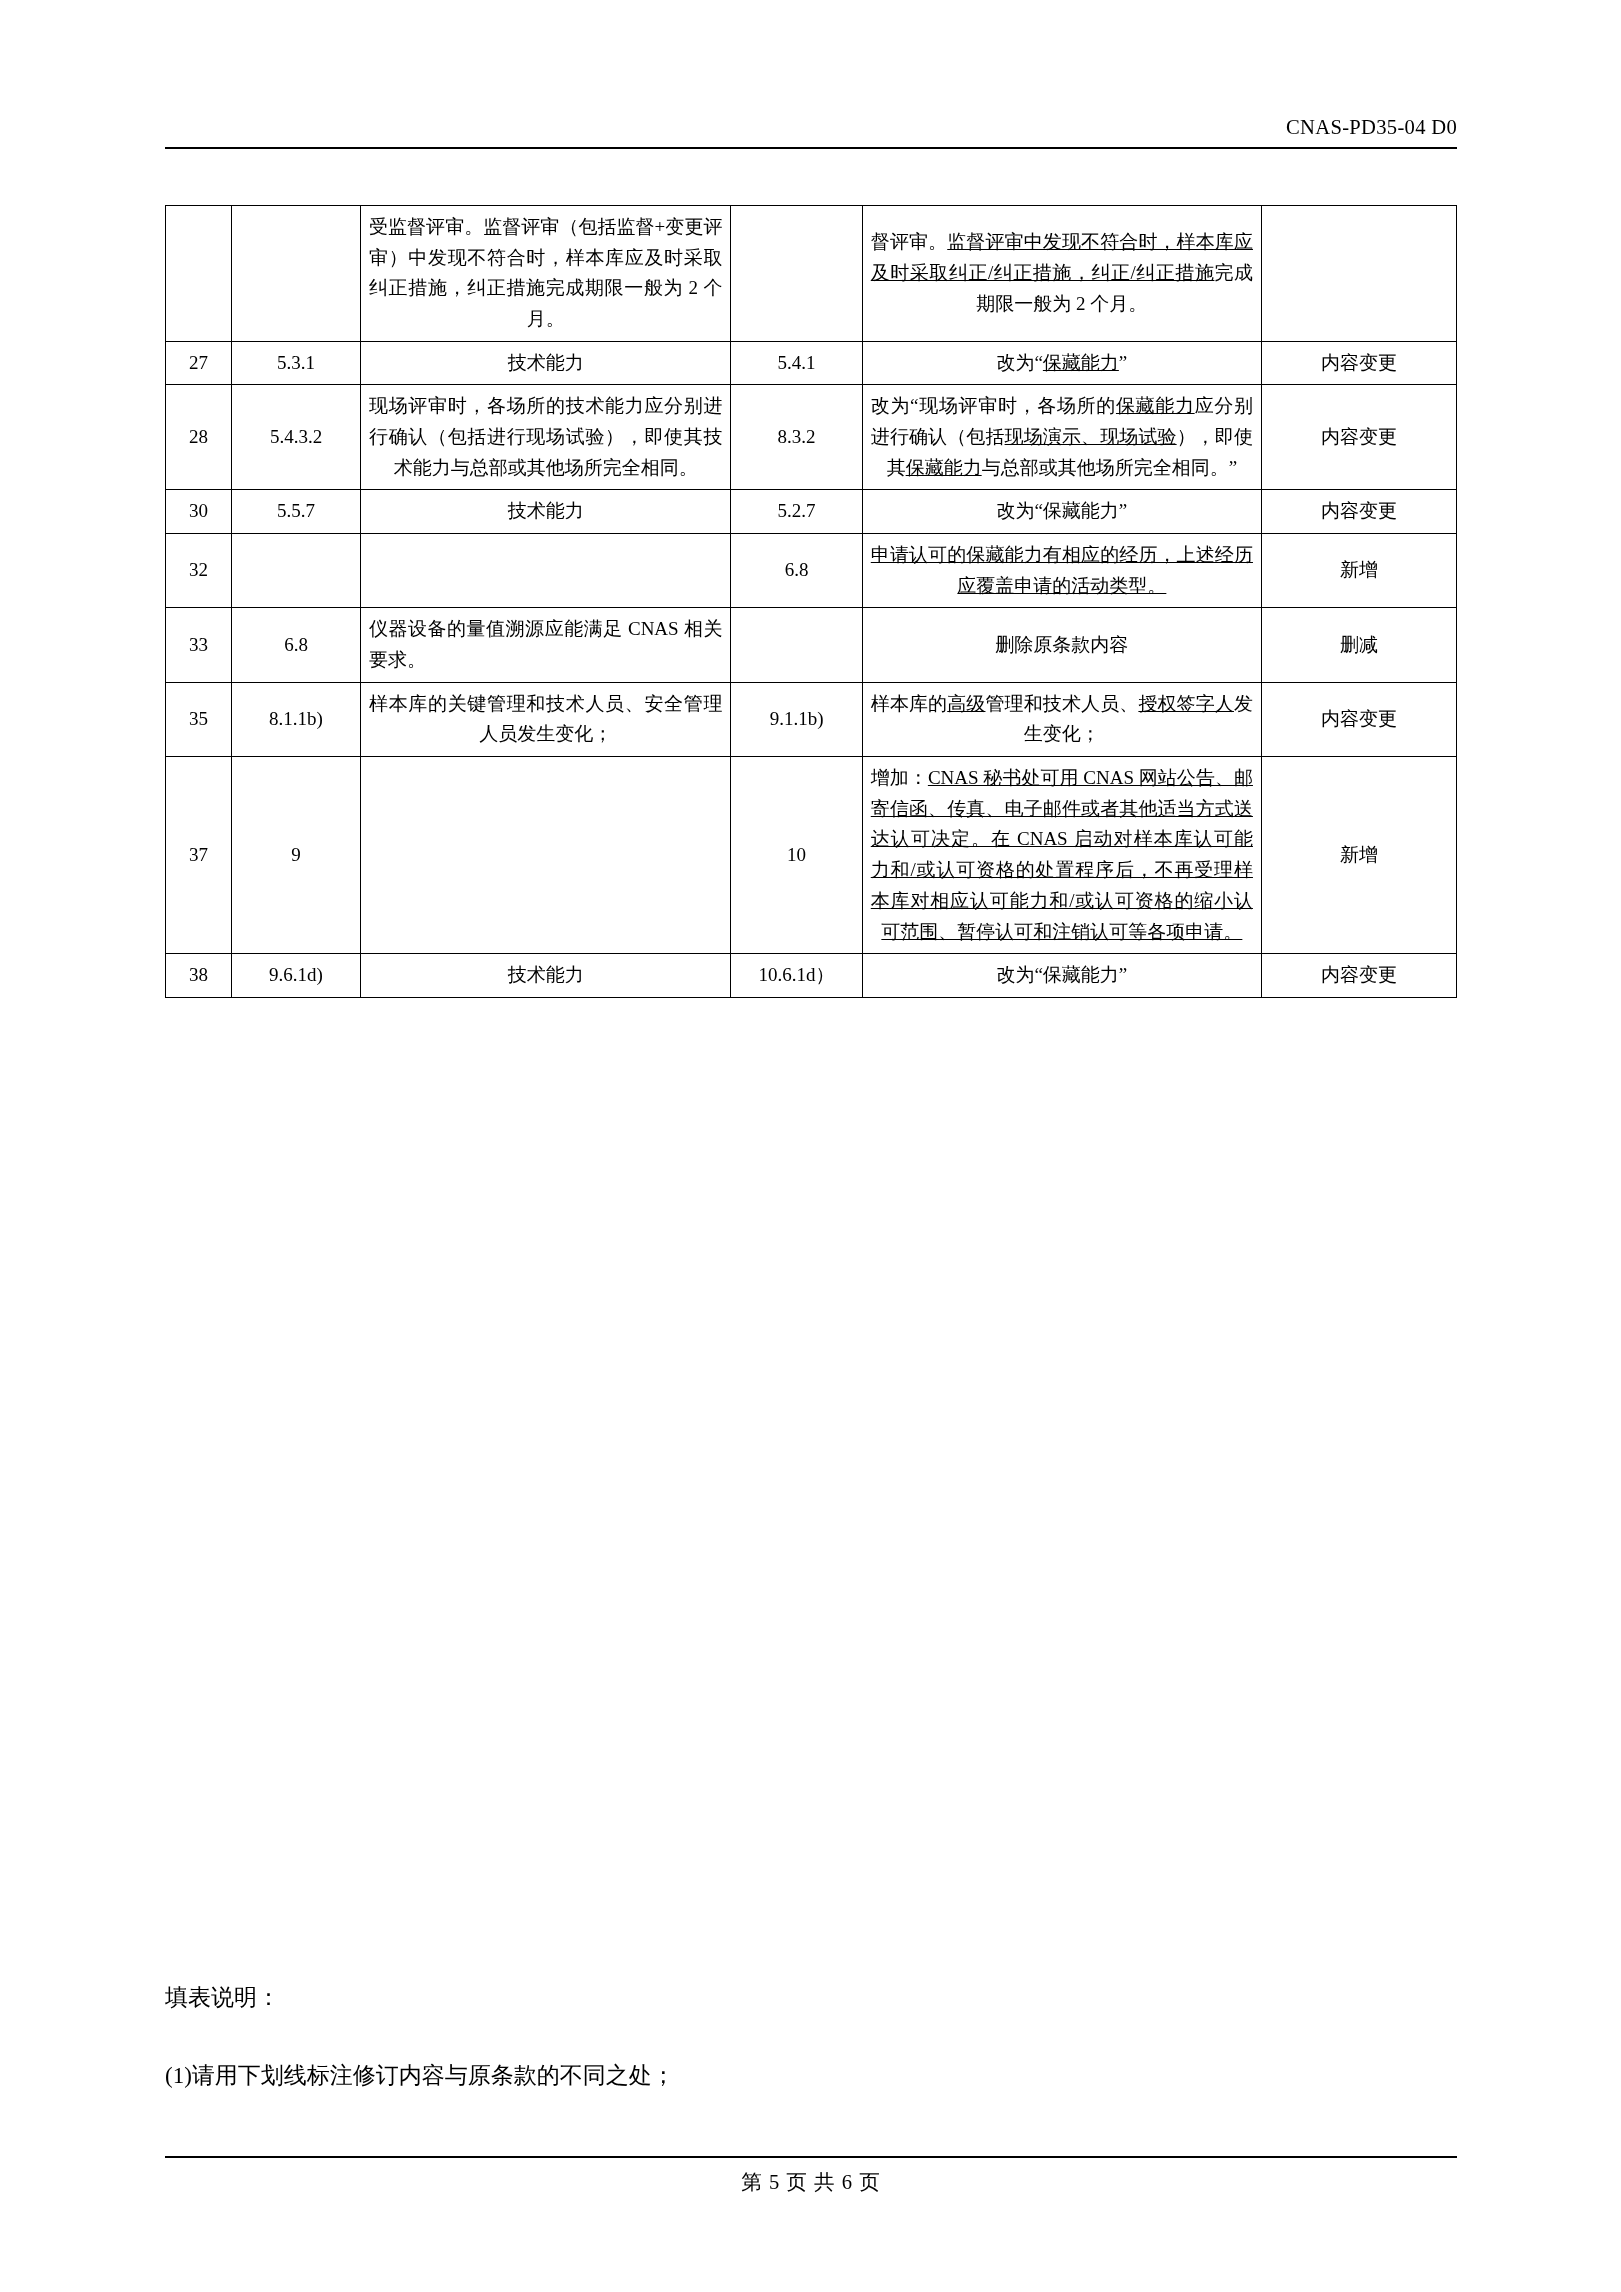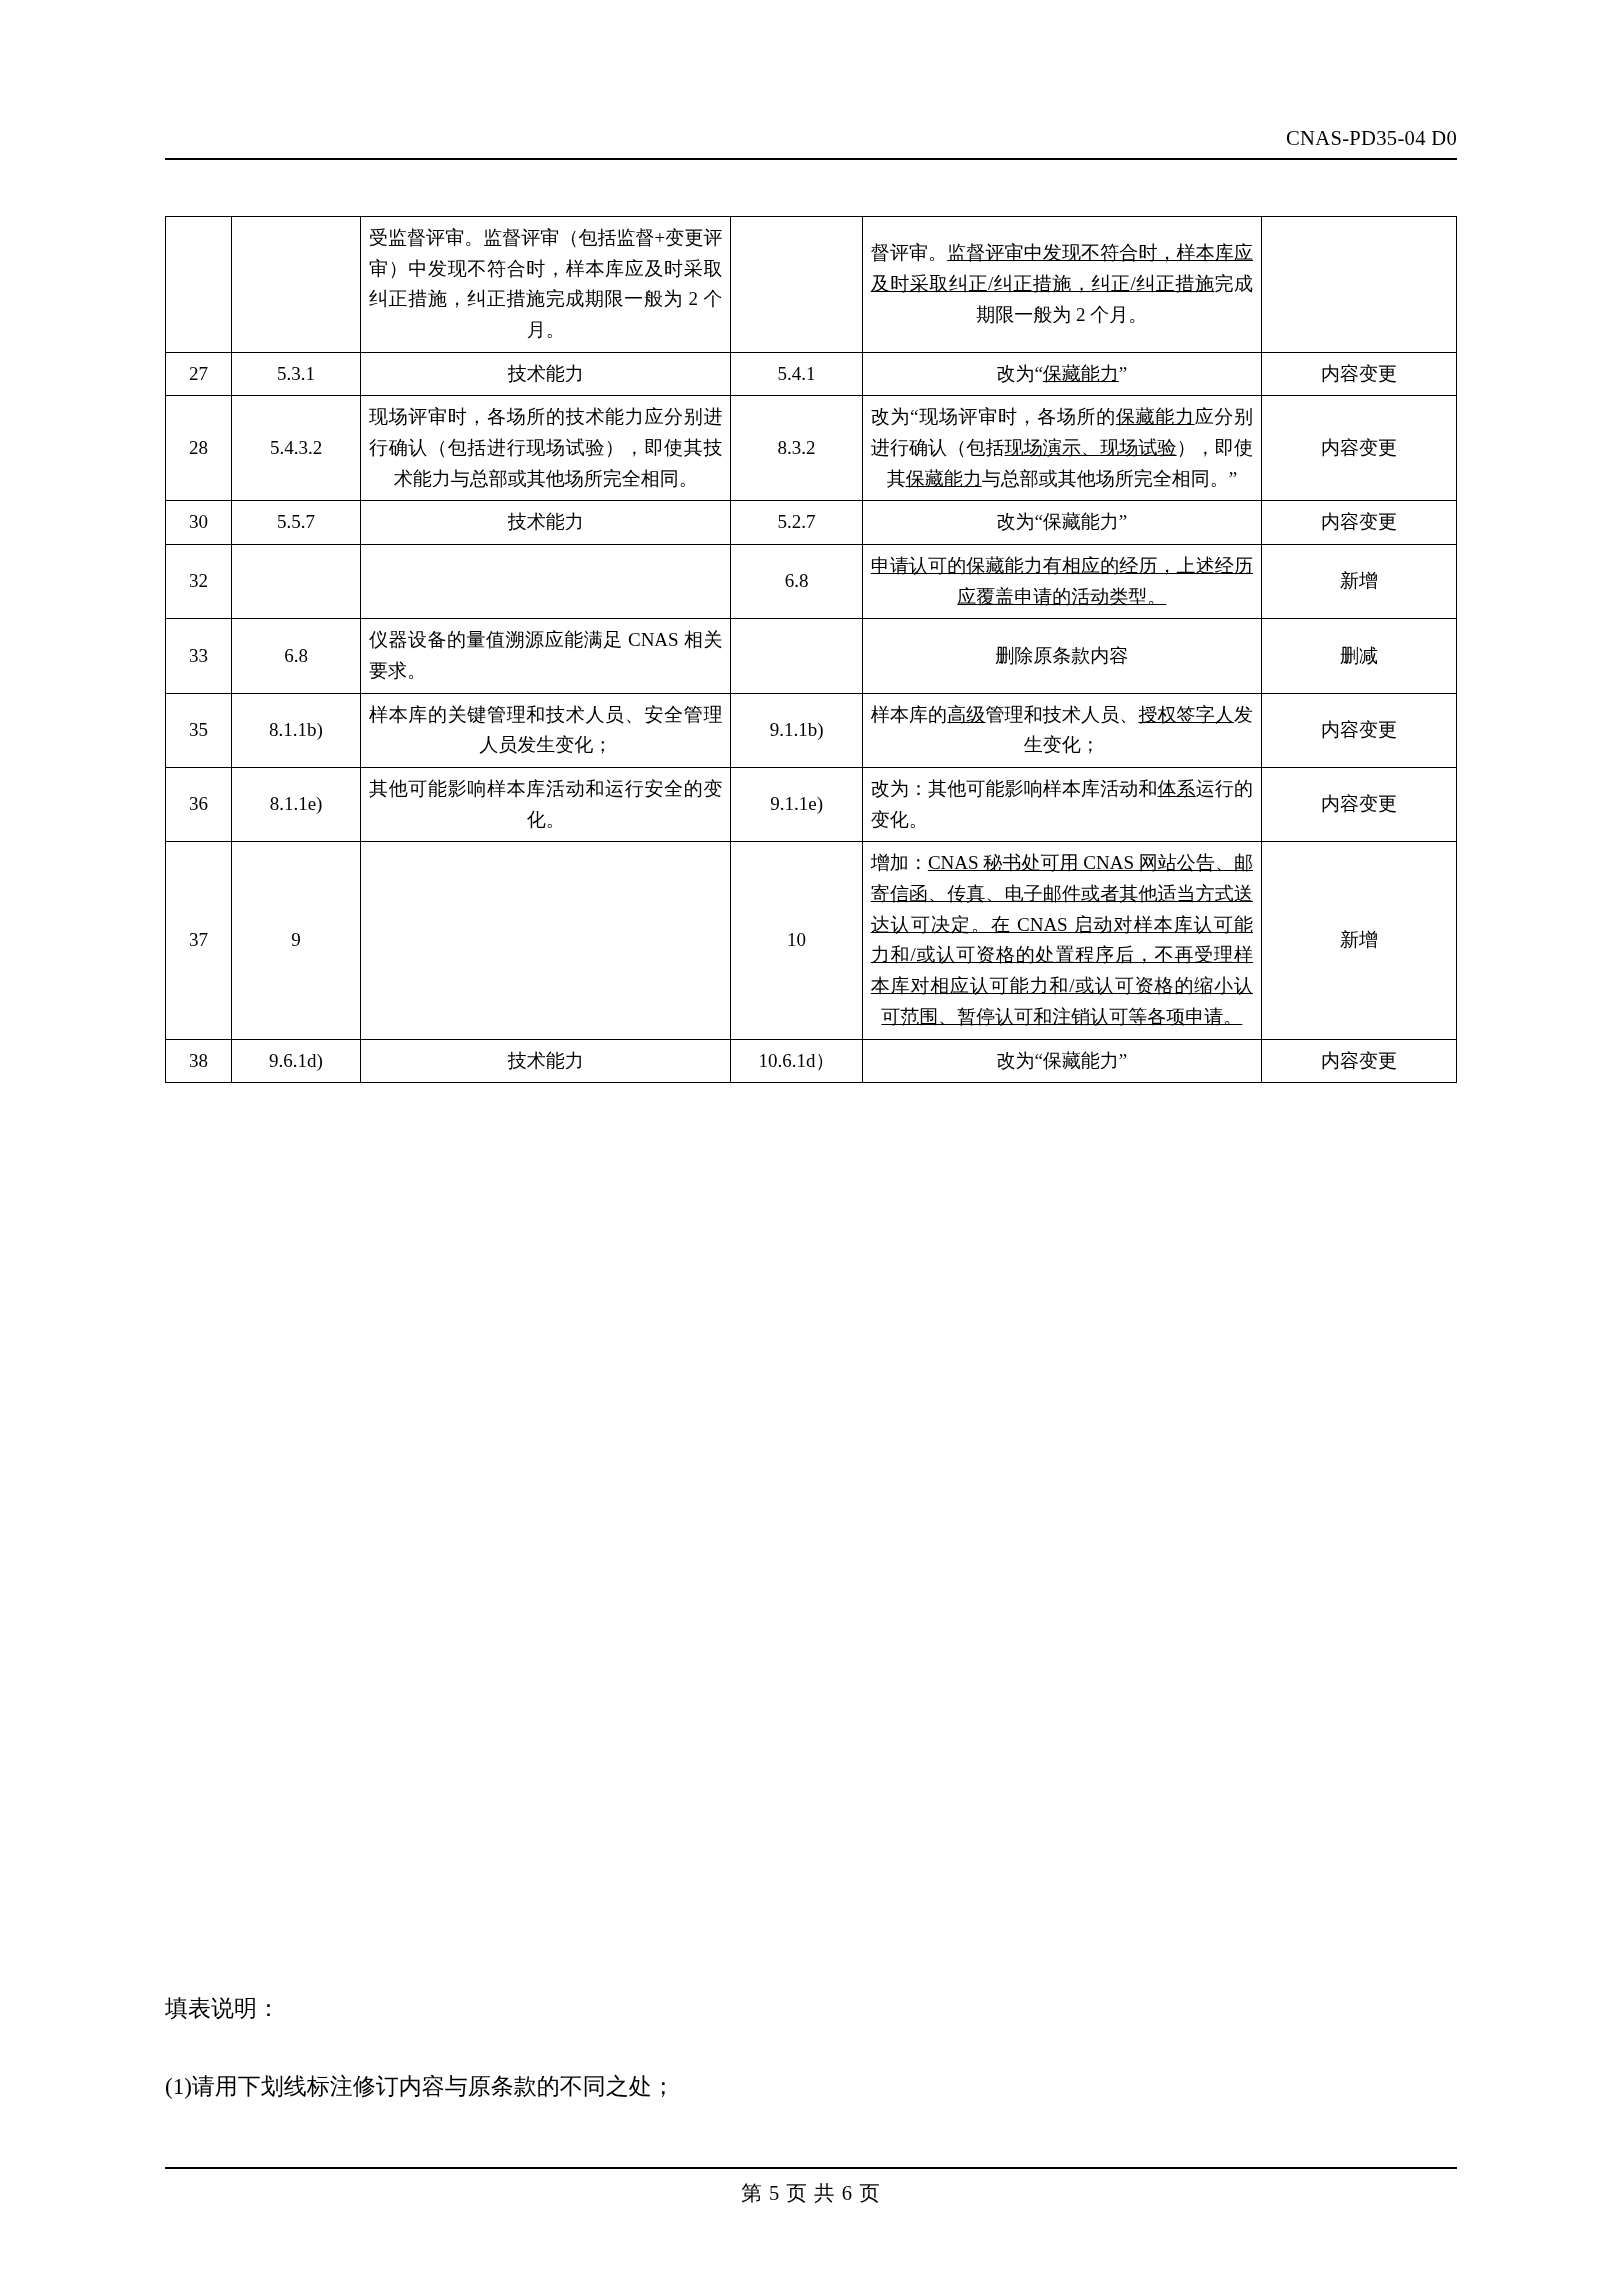--- a/index.html
+++ b/index.html
@@ -9,21 +9,21 @@
   }
   body {
     width: 1621px;
     height: 2293px;
     font-family: "Liberation Serif", "DejaVu Serif", serif;
     color: #000000;
     position: relative;
   }
   .page {
     position: absolute;
-    left: 0; top: 11px;
+    left: 0; top: 0;
     width: 1621px;
     height: 1720px;
     box-sizing: border-box;
     border-radius: 20px;
   }
   .header {
     position: absolute;
     left: 165px;
     top: 116px;
     width: 1292px;
@@ -182,28 +182,20 @@
 
         <tr>
           <td class="center">35</td>
           <td class="center">8.1.1b)</td>
           <td class="just">样本库的关键管理和技术人员、安全管理人员发生变化；</td>
           <td class="center">9.1.1b)</td>
           <td class="just"><span>样本库的</span><span class="u">高级</span><span>管理和技术人员、</span><span class="u">授权签字人</span><span>发生变化；</span></td>
           <td class="center">内容变更</td>
         </tr>
 
-        <tr>
-          <td class="center">36</td>
-          <td class="center">8.1.1e)</td>
-          <td class="just">其他可能影响样本库活动和运行安全的变化。</td>
-          <td class="center">9.1.1e)</td>
-          <td class="justl"><span>改为：其他可能影响样本库活动和</span><span class="u">体系</span><span>运行的变化。</span></td>
-          <td class="center">内容变更</td>
-        </tr>
 
         <tr>
           <td class="center">37</td>
           <td class="center">9</td>
           <td class="center"></td>
           <td class="center">10</td>
           <td class="just tall-cell"><span>增加：</span><span class="u">CNAS 秘书处可用 CNAS 网站公告、邮寄信函、传真、电子邮件或者其他适当方式送达认可决定。在 CNAS 启动对样本库认可能力和/或认可资格的处置程序后，不再受理样本库对相应认可能力和/或认可资格的缩小认可范围、暂停认可和注销认可等各项申请。</span></td>
           <td class="center">新增</td>
         </tr>
 

